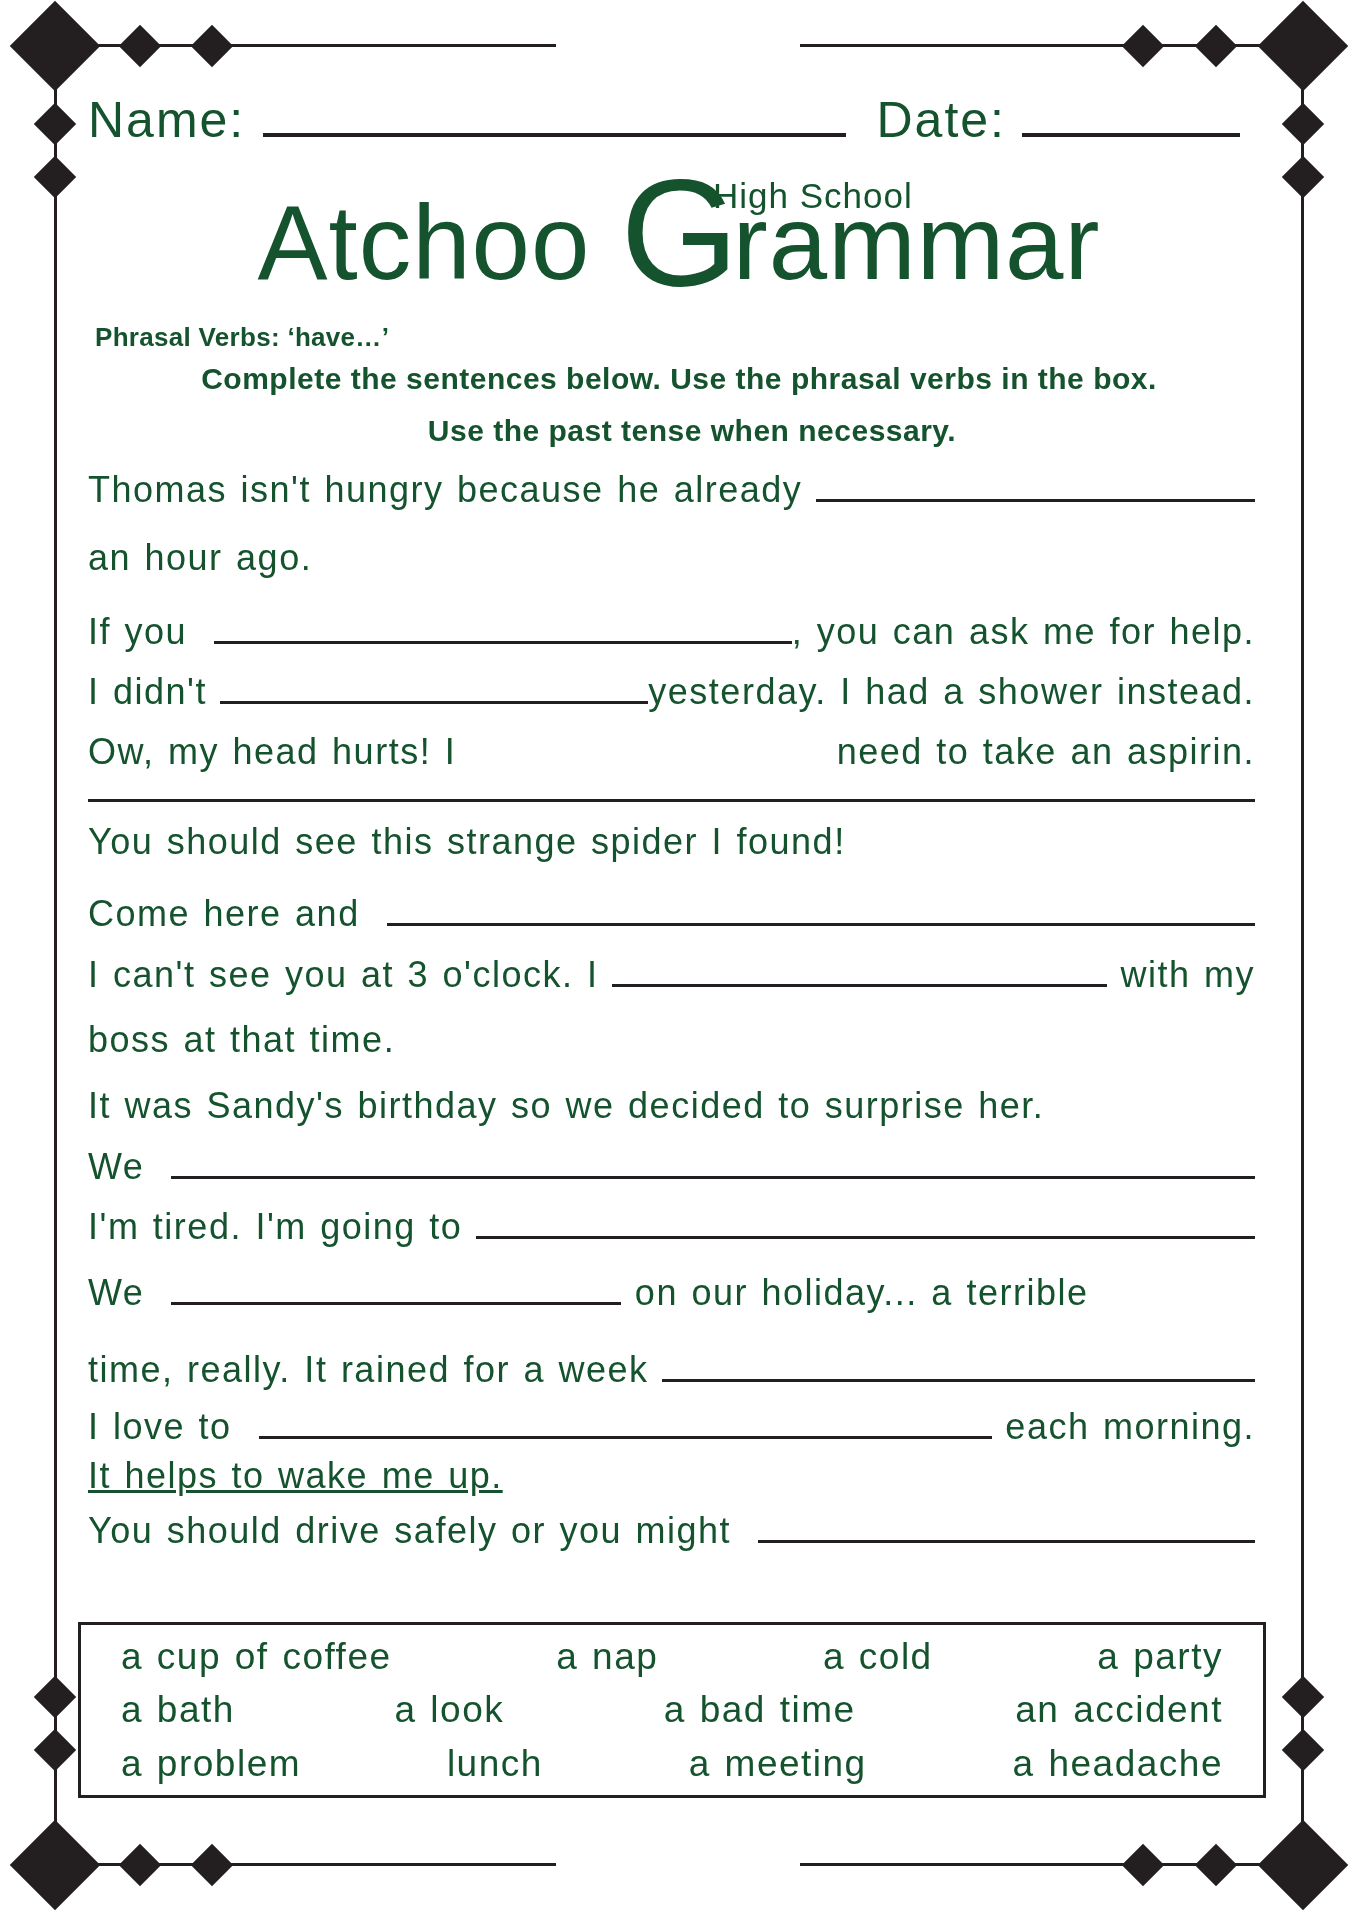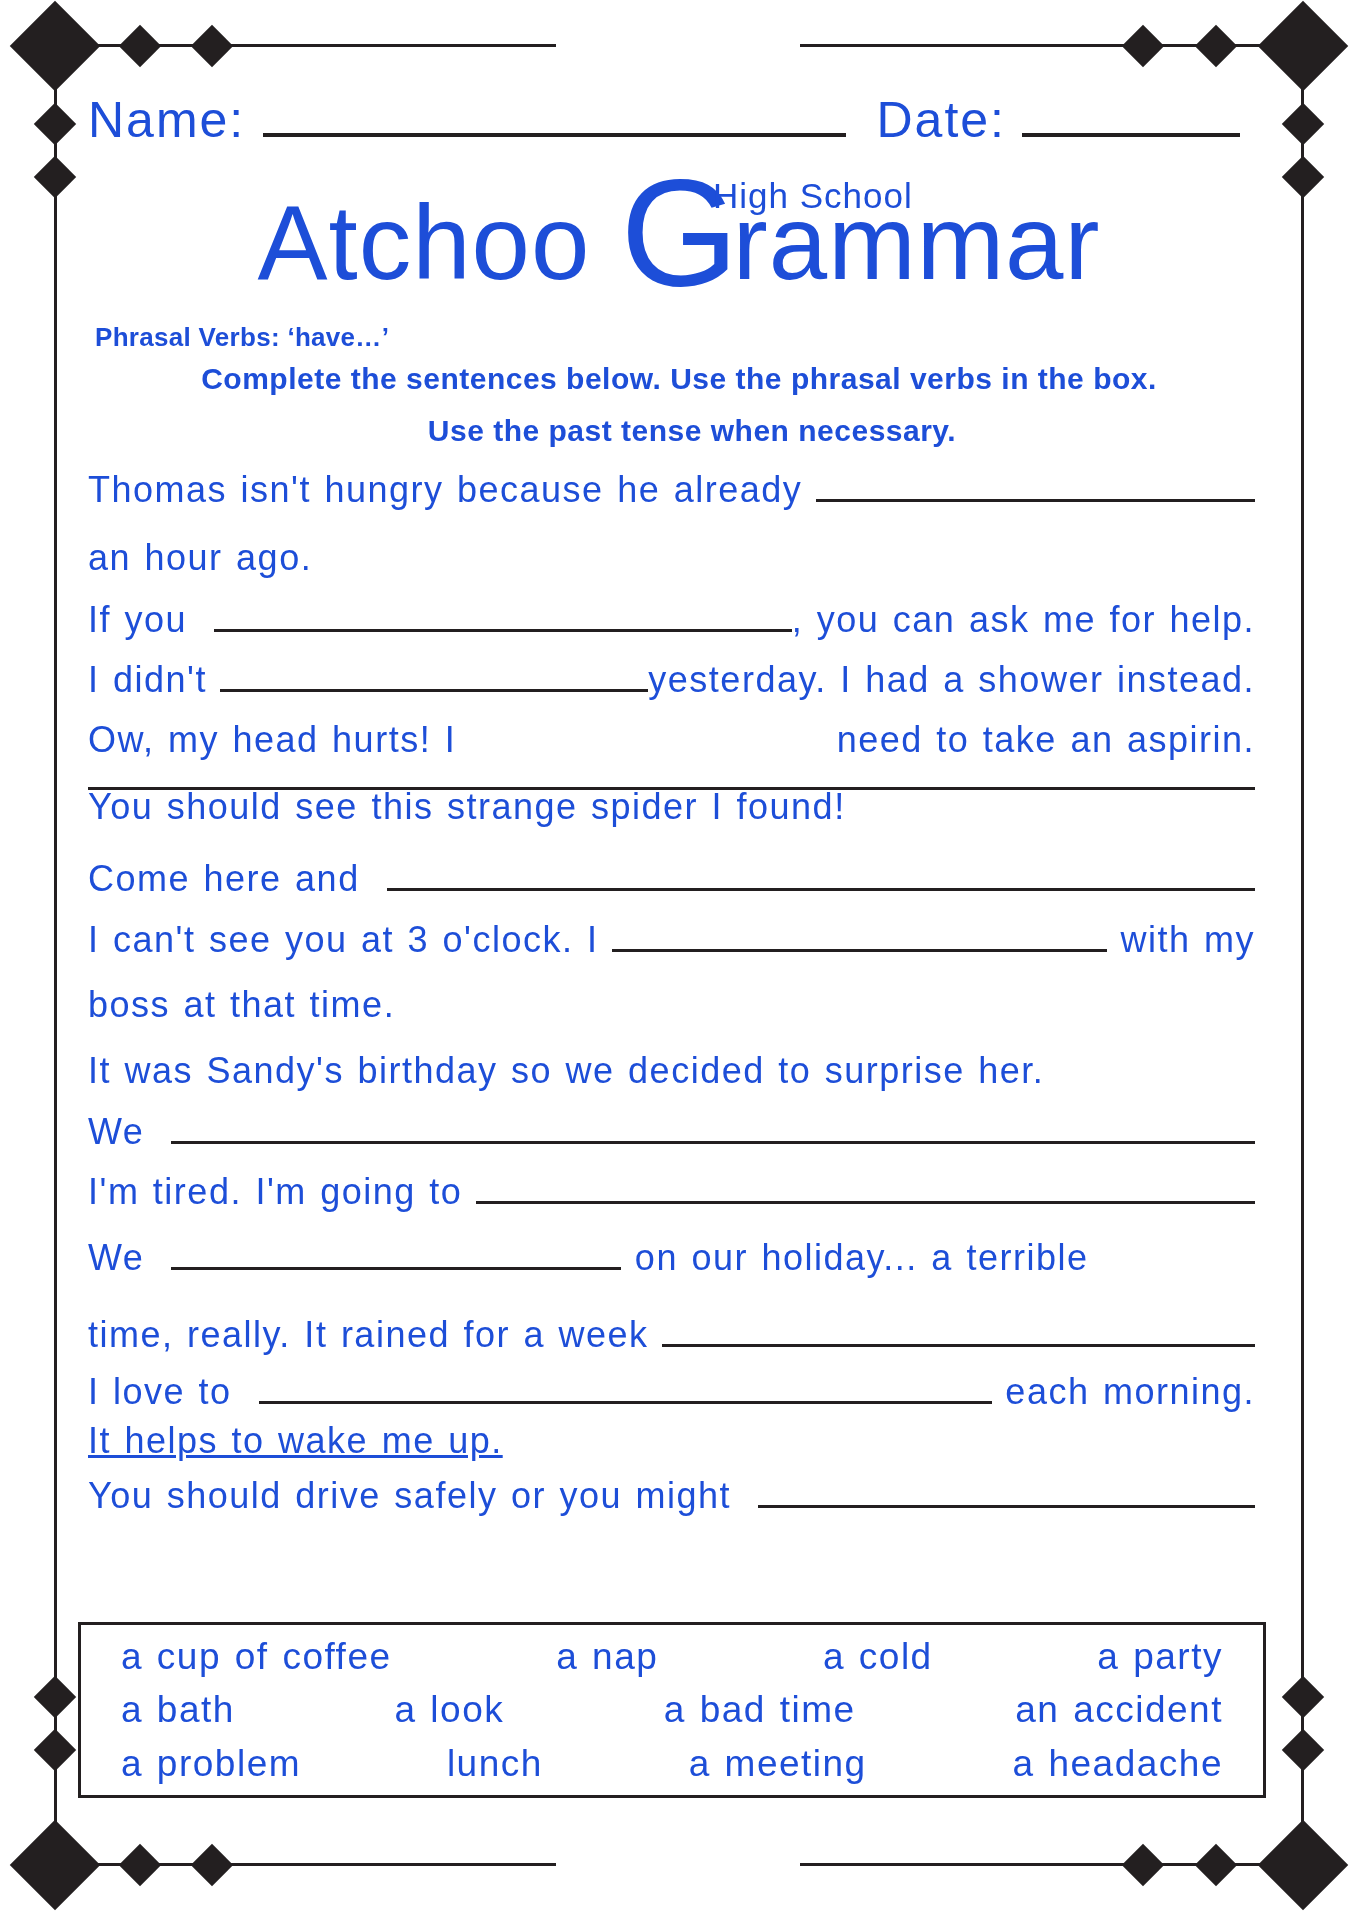--- a/index.html
+++ b/index.html
@@ -1,17 +1,17 @@
 <!DOCTYPE html>
 <html><head>
 <meta charset="utf-8">
 <style>
   html,body{margin:0;padding:0;background:#ffffff;}
   #page{position:relative;width:1358px;height:1920px;background:#ffffff;overflow:hidden;
-        font-family:"Liberation Sans","DejaVu Sans",sans-serif;color:#1d4ed8;}
+        font-family:"Liberation Sans","DejaVu Sans",sans-serif;color:#14532d;}
 
   
   .bline{position:absolute;background:#231f20;}
   .dm{position:absolute;width:30px;height:30px;background:#231f20;transform:rotate(45deg);}
   .dm-lg{position:absolute;width:64px;height:64px;background:#231f20;transform:rotate(45deg);}
 
   
   .name-row{position:absolute;left:88px;right:118px;top:92px;display:flex;align-items:baseline;
             font-size:50px;letter-spacing:2px;line-height:56px;}
   .hblank{display:inline-block;height:10px;border-bottom:4px solid #231f20;margin-bottom:-8px;}
@@ -32,25 +32,25 @@
   .instr.i2{top:414px;padding-left:26px;}
 
   
   .sentences{position:absolute;left:88px;right:103px;top:467px;}
   .sentence-line{display:flex;align-items:baseline;font-size:36px;line-height:46px;white-space:pre;}
   .stext{letter-spacing:1.5px;word-spacing:2px;white-space:pre;}
   .blank{display:inline-block;height:10px;border-bottom:3.5px solid #231f20;margin-bottom:-9px;}
   .blank.fill,.gap.fill{flex:1 1 40px;}
   .gap{display:inline-block;height:10px;}
   .sentence-line:nth-child(2){margin-top:22px;}
-  .sentence-line:nth-child(3){margin-top:16px;}
+  .sentence-line:nth-child(3){margin-top:28px;}
   .sentence-line:nth-child(4){margin-top:14px;justify-content:space-between;}
   .sentence-line:nth-child(5){margin-top:14px;}
   .sentence-line:nth-child(6){margin-top:14px;}
-  .sentence-line:nth-child(7){margin-top:3px;}
+  .sentence-line:nth-child(7){margin-top:26px;}
   .sentence-line:nth-child(8){margin-top:26px;}
   .sentence-line:nth-child(9){margin-top:15px;}
   .sentence-line:nth-child(10){margin-top:19px;}
   .sentence-line:nth-child(11){margin-top:20px;}
   .sentence-line:nth-child(12){margin-top:15px;}
   .sentence-line:nth-child(13){margin-top:14px;}
   .sentence-line:nth-child(14){margin-top:20px;}
   .sentence-line:nth-child(15){margin-top:31px;}
   .sentence-line:nth-child(16){margin-top:11px;}
   .sentence-line:nth-child(17){margin-top:3px;text-decoration:underline;}

